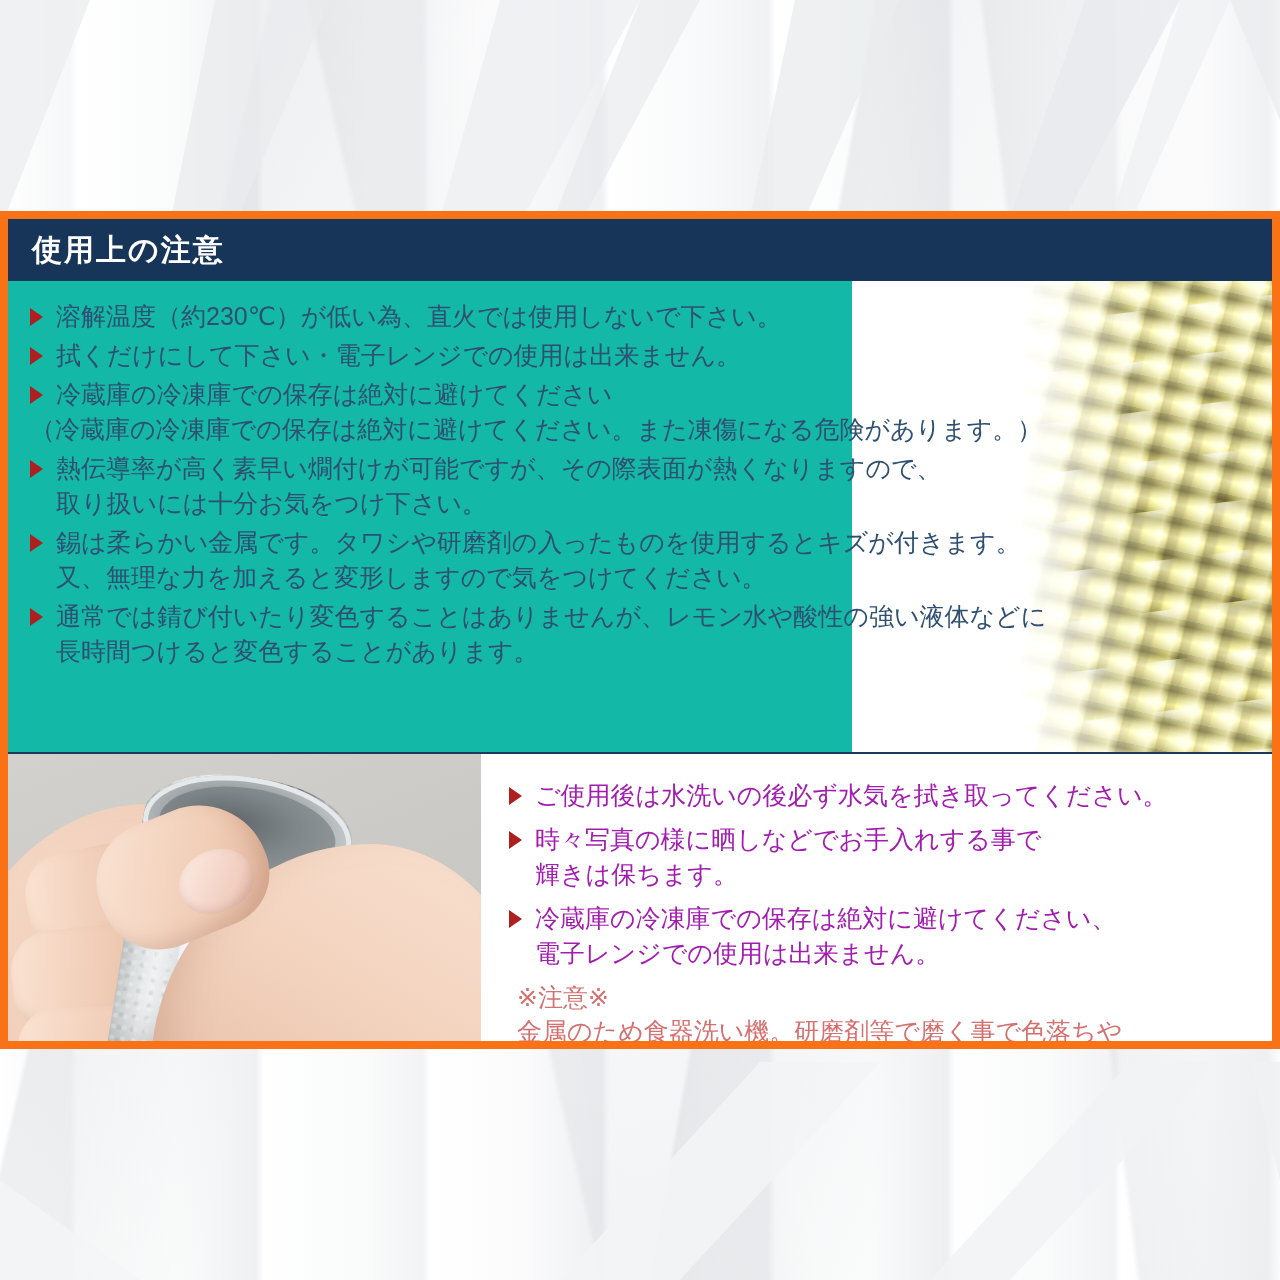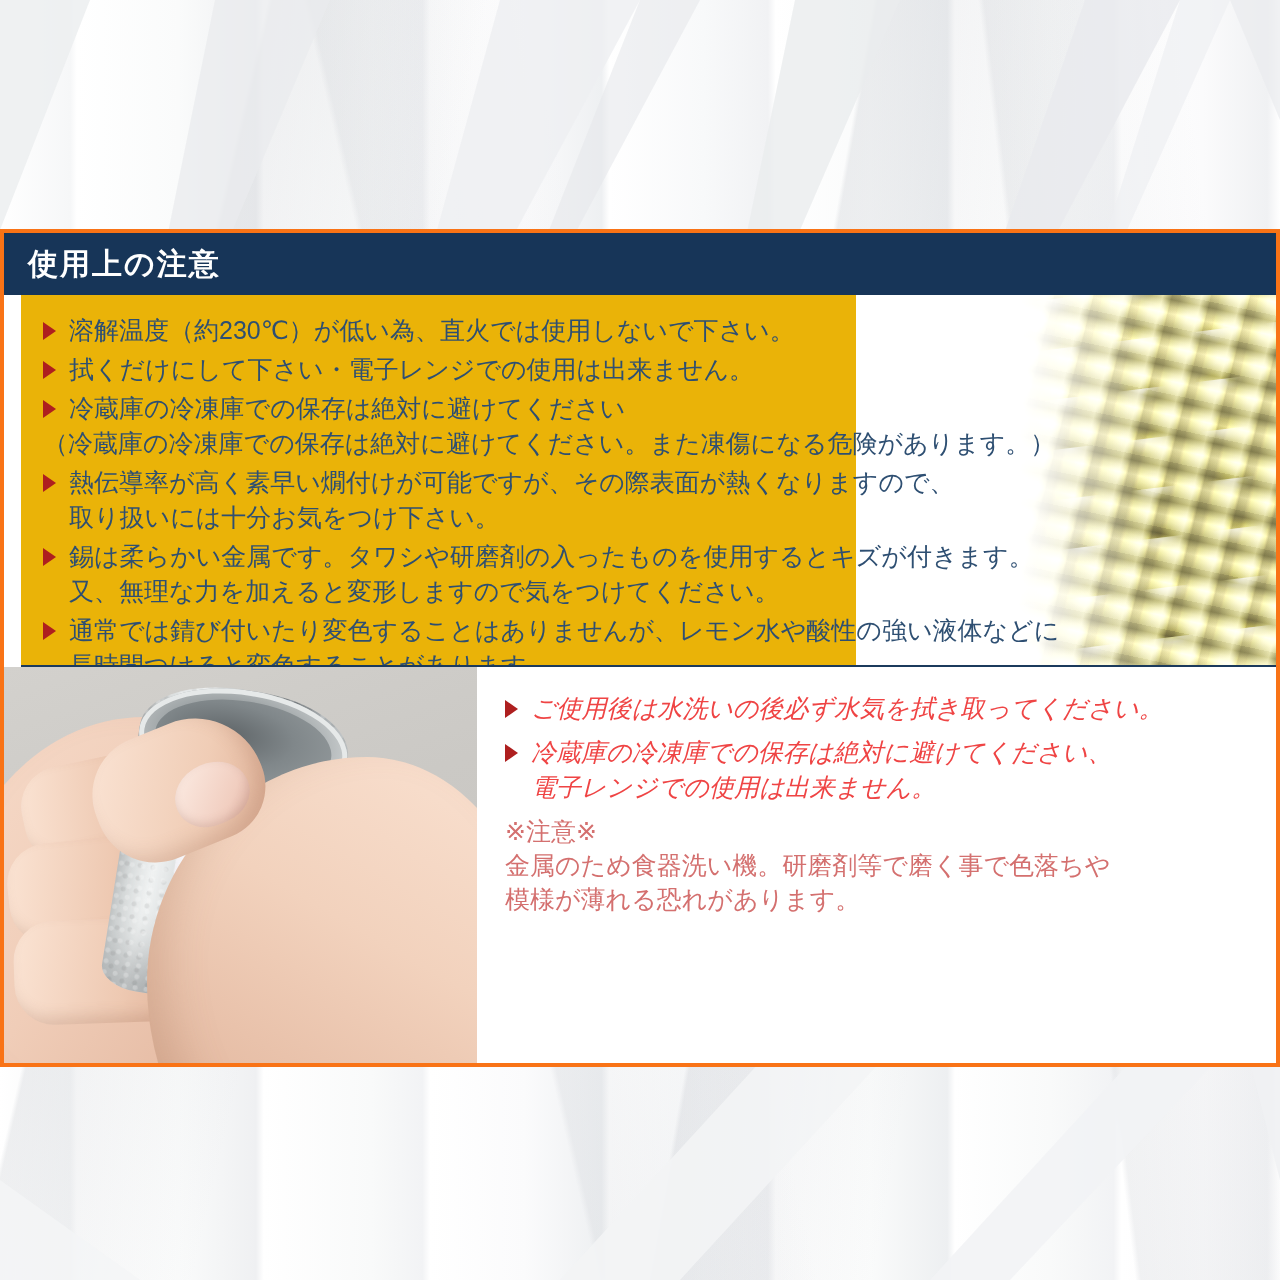--- a/index.html
+++ b/index.html
@@ -39,25 +39,25 @@
   }
   .bg-facets {
     position: absolute;
     inset: 0;
   }
 
   
   #card {
     position: absolute;
     left: 0;
-    top: 229px;
+    top: 211px;
     width: 1280px;
     height: 838px;
     box-sizing: border-box;
-    border: 4px solid #f97316;
+    border: 8px solid #f97316;
     background: #ffffff;
     overflow: hidden;
   }
 
   
   #card-header {
     position: relative;
     height: 62px;
     background: #173558;
     display: flex;
@@ -69,26 +69,25 @@
     color: #ffffff;
     font-size: 30px;
     font-weight: bold;
     letter-spacing: 2px;
     line-height: 1;
   }
 
   
   #notice-section {
     position: relative;
-    height: 372px;
-    background: #eab308;
+    height: 473px;
+    background: #14b8a6;
     overflow: hidden;
     border-bottom: 2px solid #1b3a5c;
     box-sizing: border-box;
-    margin-left: 17px;
   }
 
   
   #metal-photo {
     position: absolute;
     right: 0;
     top: 0;
     width: 420px;
     height: 100%;
     overflow: hidden;
@@ -326,29 +325,28 @@
   .care-item .marker::before {
     content: "";
     display: block;
     width: 0;
     height: 0;
     border-left: 13px solid #ae1f1f;
     border-top: 9px solid transparent;
     border-bottom: 9px solid transparent;
   }
   .care-line {
-    color: #ef4444;
+    color: #a21caf;
     font-size: 25px;
     line-height: 35px;
     white-space: nowrap;
-    font-style: italic;
   }
   #care-warning {
     margin-top: 8px;
-    margin-left: 0px;
+    margin-left: 8px;
   }
   .warn-line {
     color: #d4706f;
     font-size: 25px;
     line-height: 34px;
     white-space: nowrap;
   }
 </style>
 </head>
 <body>
@@ -459,20 +457,27 @@
 
       <div id="care-text">
 
         <div class="care-item">
           <span class="marker"></span>
           <span class="lines">
             <div class="care-line">ご使用後は水洗いの後必ず水気を拭き取ってください。</div>
           </span>
         </div>
 
+        <div class="care-item">
+          <span class="marker"></span>
+          <span class="lines">
+            <div class="care-line">時々写真の様に晒しなどでお手入れする事で</div>
+            <div class="care-line">輝きは保ちます。</div>
+          </span>
+        </div>
 
         <div class="care-item">
           <span class="marker"></span>
           <span class="lines">
             <div class="care-line">冷蔵庫の冷凍庫での保存は絶対に避けてください、</div>
             <div class="care-line">電子レンジでの使用は出来ません。</div>
           </span>
         </div>
 
         <div id="care-warning">

